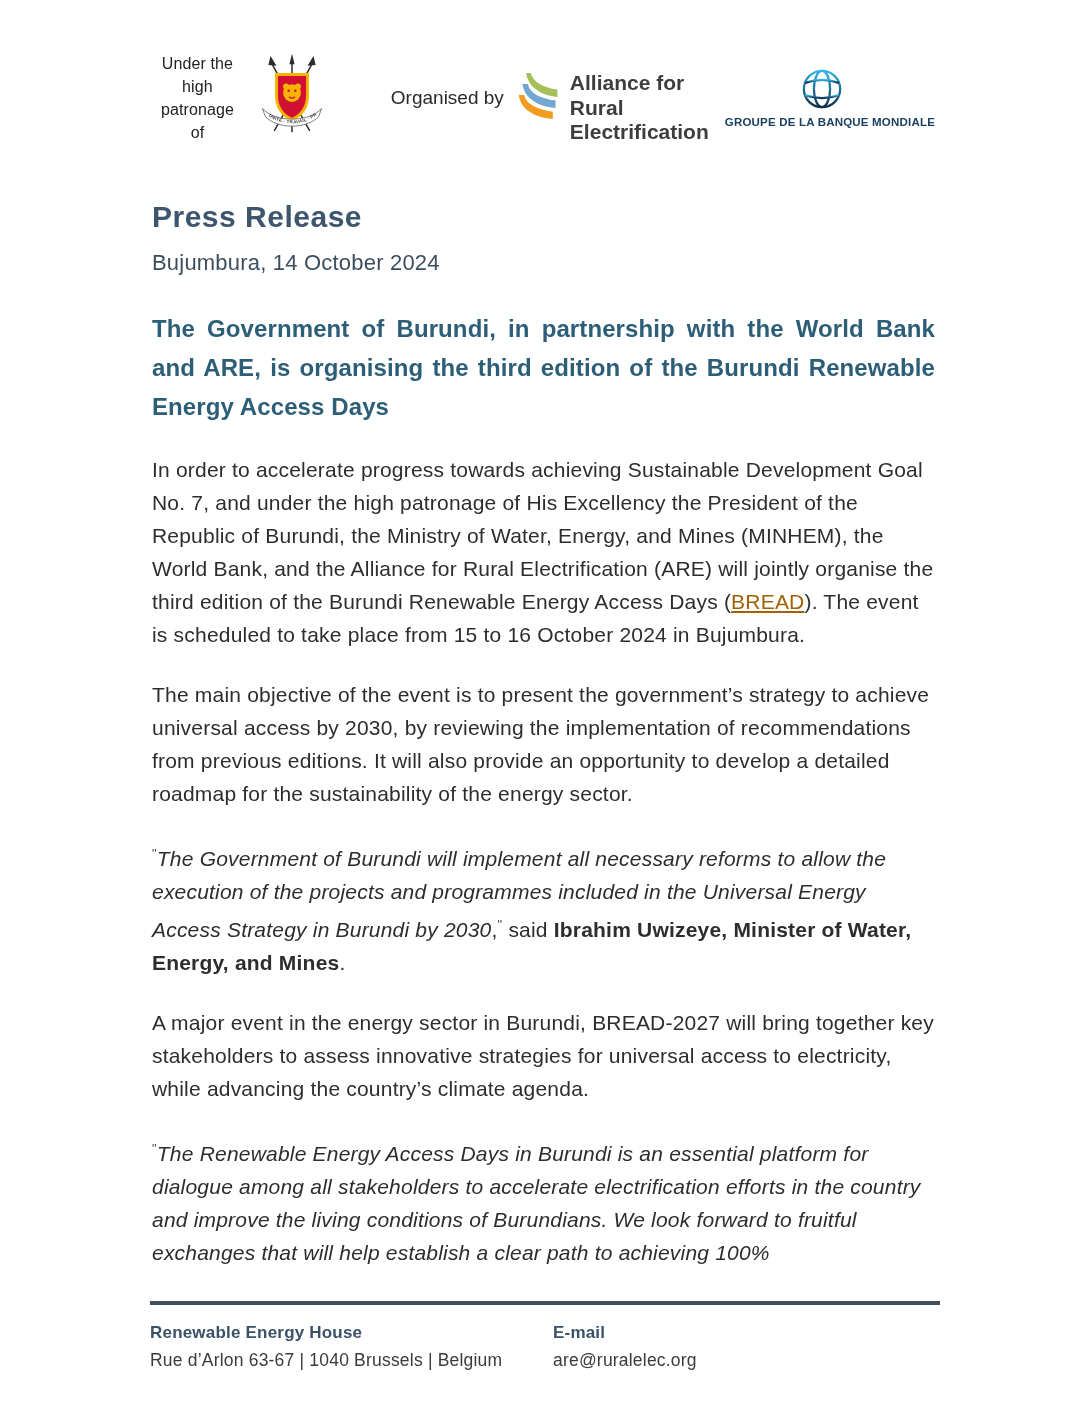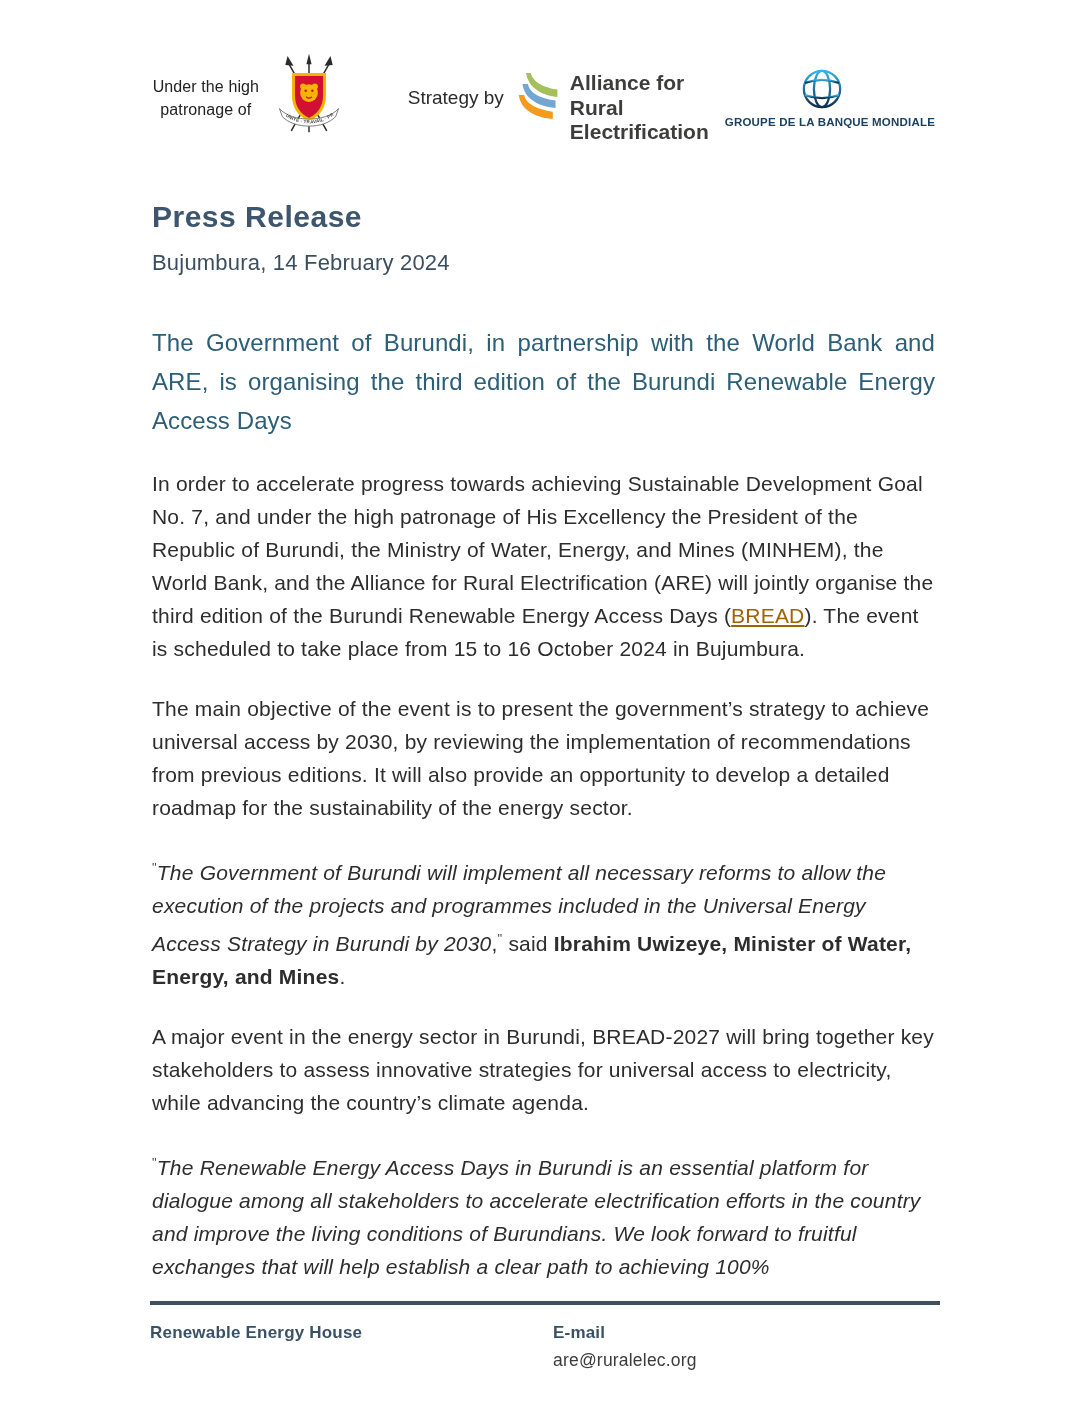--- a/index.html
+++ b/index.html
@@ -20,21 +20,21 @@
   .are-text { margin-left:8px; font-size:21px; font-weight:bold; color:#3d3d3c; line-height:1.18;margin-top:20px; }
   .wb { margin-left:auto; display:flex; flex-direction:column; align-items:center; }
   .wb-text { margin-top:2px; font-size:11.5px; font-weight:bold; color:#1b4060;
              white-space:nowrap; letter-spacing:0.2px;margin-left:16px; }
 
   
   .title { margin-top:56px; font-size:30px; font-weight:800; color:#3d566d;
            letter-spacing:0.5px; }
   .dateline { margin-top:16px; font-size:22px; color:#3c4e5e; font-weight:500;
               letter-spacing:0.2px; }
-  .headline { margin-top:48px; font-size:24px; font-weight:normal; color:#2c5e78;
+  .headline { margin-top:34px; font-size:24px; font-weight:bold; color:#2c5e78;
               line-height:1.62; text-align:justify; letter-spacing:0.1px; }
 
   
   .body-copy { margin-top:26px; }
   .body-p { font-size:21px; line-height:33px; color:#2d2d2d; margin-bottom:27px;
             letter-spacing:0.2px; }
   .body-p em { font-style:italic; }
   .body-p strong { font-weight:bold; }
   .qmark { font-size:13px; vertical-align:8px; color:#4a4a4a; }
   a.link { color:#a16207; text-decoration:underline; cursor:pointer; }
@@ -82,21 +82,21 @@
           <circle cx="54.5" cy="50" r="1.7" fill="#d21034"></circle>
           <path d="M46,58 Q50,62 54,58" stroke="#d21034" stroke-width="1.6" fill="none"></path>
         </g>
         <path d="M10,74 C 27,93 73,93 90,74 L 86,85 C 69,102 31,102 14,85 Z" fill="#ffffff" stroke="#6d6d6d" stroke-width="1.2"></path>
         <text font-size="6" font-weight="bold" fill="#3a3a3a" letter-spacing="0.4">
           <textPath href="#ribbonTextPath" startOffset="4%">UNITÉ · TRAVAIL · PROGRÈS</textPath>
         </text>
       </svg>
     </div>
 
-    <div class="organised">Strategy by</div>
+    <div class="organised">Organised by</div>
 
     <div class="are">
       <span>
         <svg width="46" height="50" viewBox="0 0 50 54">
           <path d="M11,2 C 13,16 25,26 45,28 L 45,20 C 29,18 18,11 16,2 Z" fill="#a5c05b"></path>
           <path d="M7,14 C 9,28 21,38 43,40 L 43,32 C 26,30 14,23 13,14 Z" fill="#72a7d4"></path>
           <path d="M3,26 C 5,40 17,50 40,52 L 40,44 C 23,42 10,35 9,26 Z" fill="#f29b1e"></path>
         </svg>
       </span>
       <div class="are-text">
@@ -120,21 +120,21 @@
             <path d="M4.2,15.5 Q22,9.5 39.8,15.5"></path>
             <path d="M4.2,28.5 Q22,34.5 39.8,28.5"></path>
           </g>
         </svg>
       </span>
       <div class="wb-text">GROUPE DE LA BANQUE MONDIALE</div>
     </div>
   </div>
 
   <h1 class="title">Press Release</h1>
-  <div class="dateline">Bujumbura, 14 February 2024</div>
+  <div class="dateline">Bujumbura, 14 October 2024</div>
   <h2 class="headline">The Government of Burundi, in partnership with the World Bank and ARE, is organising the third edition of the Burundi Renewable Energy Access Days</h2>
 
   <div class="body-copy">
 
     <p class="body-p"><span>In order to accelerate progress towards achieving Sustainable Development Goal No. 7, and under the high patronage of His Excellency the President of the Republic of Burundi, the Ministry of Water, Energy, and Mines (MINHEM), the World Bank, and the Alliance for Rural Electrification (ARE) will jointly organise the third edition of the Burundi Renewable Energy Access Days (</span><a class="link">BREAD</a><span>). The event is scheduled to take place from 15 to 16 October 2024 in Bujumbura.</span></p>
 
     <p class="body-p">The main objective of the event is to present the government’s strategy to achieve universal access by 2030, by reviewing the implementation of recommendations from previous editions. It will also provide an opportunity to develop a detailed roadmap for the sustainability of the energy sector.</p>
 
     <p class="body-p"><span class="qmark">"</span><em>The Government of Burundi will implement all necessary reforms to allow the execution of the projects and programmes included in the Universal Energy Access Strategy in Burundi by 2030</em><span>,</span><span class="qmark">"</span><span> said </span><strong>Ibrahim Uwizeye, Minister of Water, Energy, and Mines</strong><span>.</span></p>
 
@@ -142,19 +142,20 @@
 
     <p class="body-p"><span class="qmark">"</span><em>The Renewable Energy Access Days in Burundi is an essential platform for dialogue among all stakeholders to accelerate electrification efforts in the country and improve the living conditions of Burundians. We look forward to fruitful exchanges that will help establish a clear path to achieving 100%</em></p>
 
   </div>
 </div>
 
 <div class="footer">
   <div class="footer-grid">
     <div>
       <div class="f-label">Renewable Energy House</div>
+      <div class="f-value">Rue d’Arlon 63-67 | 1040 Brussels | Belgium</div>
     </div>
     <div>
       <div class="f-label">E-mail</div>
       <div class="f-value">are@ruralelec.org</div>
     </div>
   </div>
 </div>
 
 </body></html>

